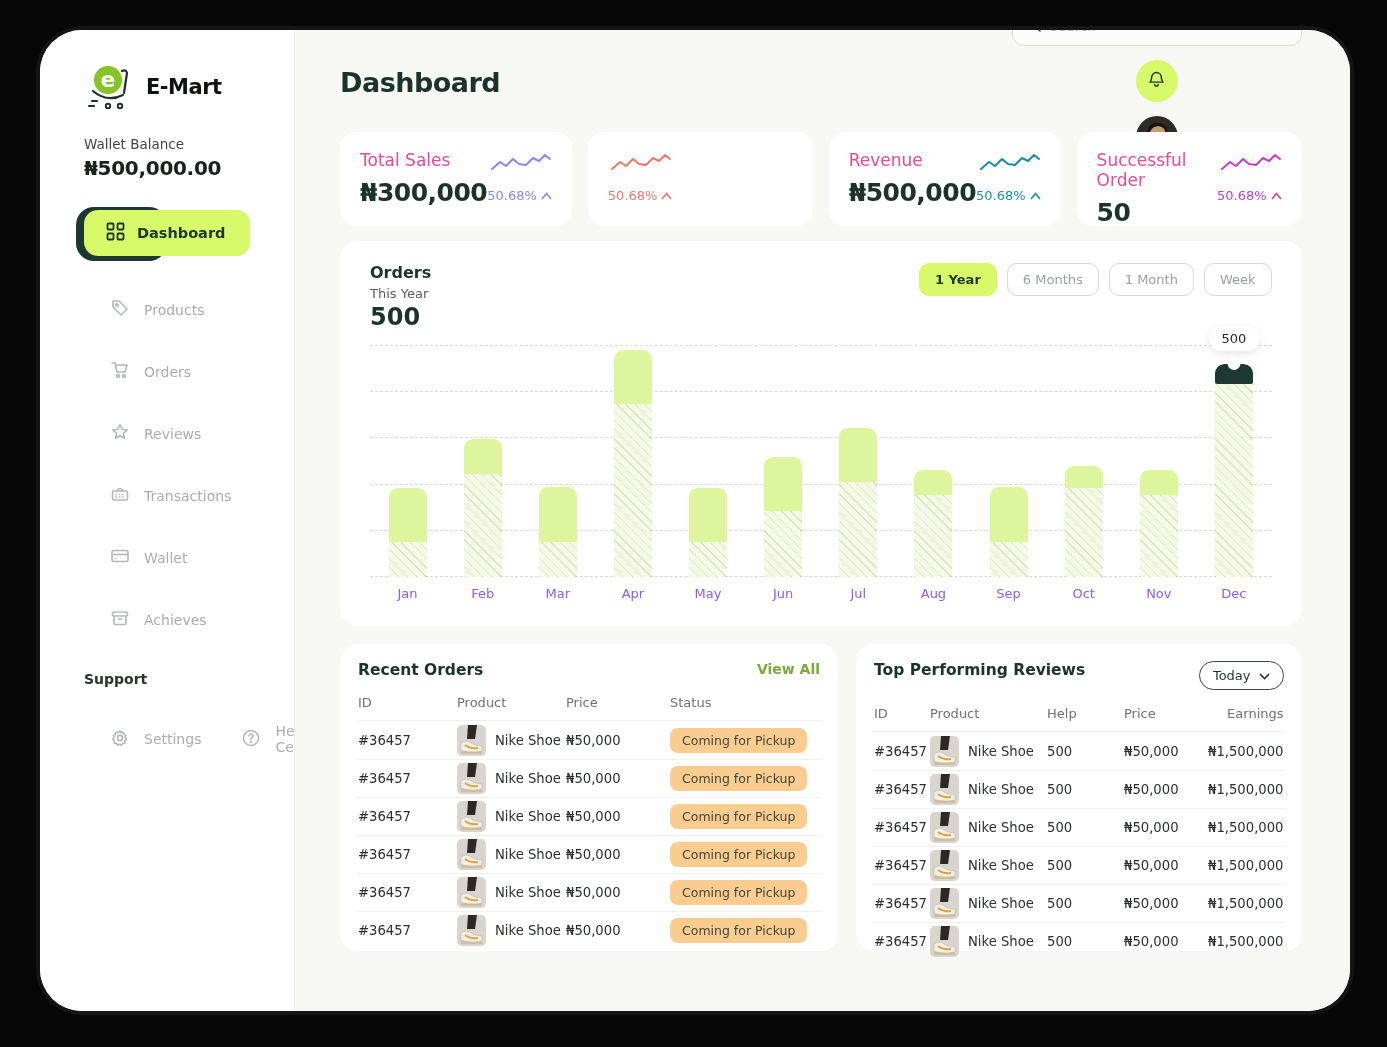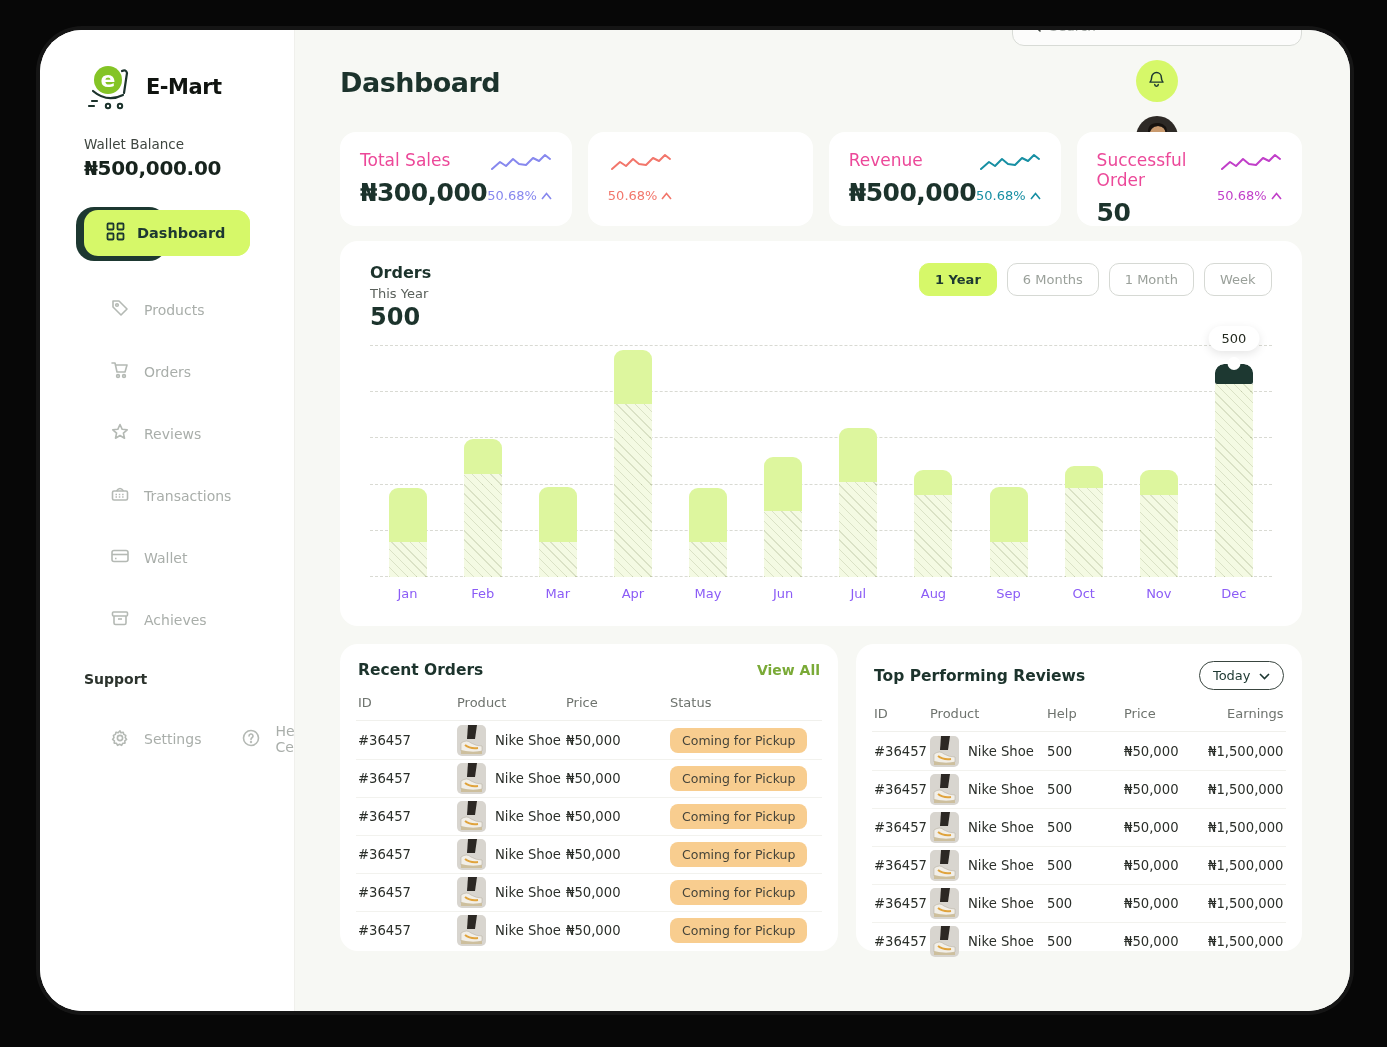--- a/index.html
+++ b/index.html
@@ -76,21 +76,21 @@
   .bar-dot { position:absolute; width:13px; height:13px; background:#fff; border-radius:50%; left:50%; transform:translateX(-50%); }
   .bar-tooltip { position:absolute; left:50%; transform:translateX(-50%); background:#fff; border-radius:14px;
     padding:5px 13px; font-size:13px; color:#23291f; box-shadow:0 3px 10px rgba(0,0,0,.10); white-space:nowrap; }
   .xlabels { display:grid; grid-template-columns:repeat(12,1fr); margin-top:9px; }
   .xlabels span { text-align:center; font-size:13px; color:#8b5cf6; }
   
   .bottom-row { display:flex; gap:18px; margin-top:18px; }
   .panel { background:#fff; border-radius:18px; padding:17px 16px 8px; height:307px; }
   .panel-orders { width:498px; min-width:498px; }
   .panel-products { flex:1; }
-  .panel-head { display:flex; justify-content:space-between; align-items:center; padding:0 2px; }
+  .panel-head { display:flex; justify-content:space-between; align-items:flex-start; padding:0 2px; }
   .panel-title { font-size:15.5px; font-weight:800; color:#1c332c; }
   .view-all { font-size:14px; font-weight:700; color:#7aaa37; cursor:pointer; text-decoration:none; }
   .today-btn { display:flex; align-items:center; gap:8px; border:1px solid #39453f; background:#fff; color:#1d3831;
     font-size:13px; padding:6px 13px; border-radius:16px; cursor:pointer; font-family:inherit; }
   .thead { display:flex; align-items:center; margin-top:16px; padding:0 2px 10px; font-size:13px; color:#6e736e;
     border-bottom:1px solid #f0f0ec; }
   .trow { display:flex; align-items:center; height:38px; font-size:13.2px; color:#2b2f2a; padding:0 2px; }
   .trow + .trow { border-top:1px solid #f2f2ee; }
   .prod-cell { display:flex; align-items:center; gap:9px; }
   .thumb { width:29px; height:31px; border-radius:5px; overflow:hidden; display:inline-flex; }

